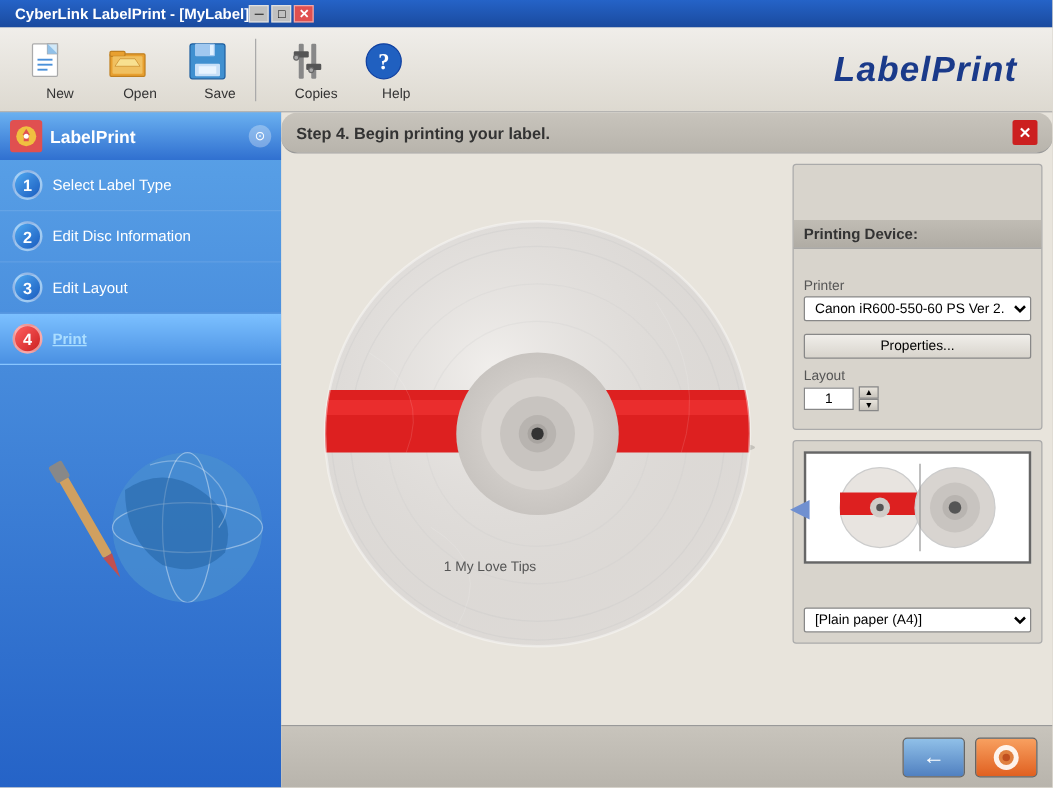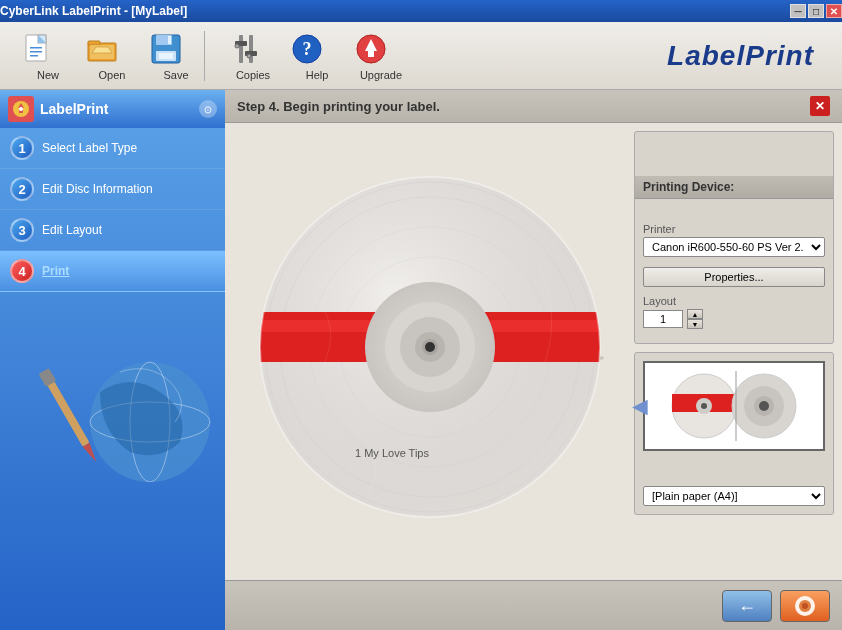--- a/index.html
+++ b/index.html
@@ -4,22 +4,22 @@
   <style>
     * { box-sizing: border-box; margin: 0; padding: 0; }
     body { font-family: 'Segoe UI', Tahoma, Arial, sans-serif; font-size: 12px; background: #d4d0c8; width: 842px; height: 630px; overflow: hidden; }
 
     
     .title-bar {
       background: linear-gradient(to bottom, #2563c7 0%, #1a4a9e 100%);
       height: 22px;
       display: flex;
       align-items: center;
-      justify-content: space-between;
-      padding: 0 0;
+      justify-content: flex-start;
+      padding: 0 12px;
       color: white;
       font-size: 12px;
       font-weight: bold;
     }
     .title-bar-buttons { display: flex; gap: 2px; }
     .title-bar-btn {
       width: 16px; height: 14px;
       display: flex; align-items: center; justify-content: center;
       font-size: 10px; font-weight: bold; cursor: pointer;
       border: 1px solid rgba(255,255,255,0.5);
@@ -117,20 +117,21 @@
     }
 
     
     .step-header {
       background: linear-gradient(to bottom, #c8c4bc 0%, #b8b4ac 100%);
       padding: 6px 12px;
       display: flex;
       align-items: center;
       justify-content: space-between;
       border-bottom: 1px solid #999;
+      border-radius: 13px;
     }
     .step-header-title { font-size: 13px; font-weight: bold; color: #333; }
     .step-header-icon { width: 20px; height: 20px; background: #cc2020; border-radius: 2px; display: flex; align-items: center; justify-content: center; color: white; font-size: 12px; font-weight: bold; }
 
     
     .content-body {
       flex: 1;
       display: flex;
       padding: 8px;
       gap: 8px;
@@ -302,30 +303,20 @@
   <div class="toolbar-btn">
     <div class="toolbar-icon">
       <svg width="36" height="36" viewBox="0 0 36 36">
         <circle cx="18" cy="18" r="14" fill="#2060c0" stroke="#1040a0" stroke-width="1"></circle>
         <text x="18" y="24" text-anchor="middle" fill="white" font-size="18" font-weight="bold" font-family="serif">?</text>
       </svg>
     </div>
     <span class="toolbar-label">Help</span>
   </div>
 
-  <div class="toolbar-btn">
-    <div class="toolbar-icon">
-      <svg width="36" height="36" viewBox="0 0 36 36">
-        <circle cx="18" cy="18" r="14" fill="#e04040" stroke="#b02020" stroke-width="1"></circle>
-        <polygon points="18,8 24,20 12,20" fill="white"></polygon>
-        <rect x="15" y="20" width="6" height="6" fill="white"></rect>
-      </svg>
-    </div>
-    <span class="toolbar-label">Upgrade</span>
-  </div>
 
   <div class="toolbar-spacer"></div>
   <span class="app-title">LabelPrint</span>
 </div>
 
 <div class="main-layout">
 
   <div class="sidebar">
     <div class="sidebar-header">
       <div class="sidebar-header-left">

